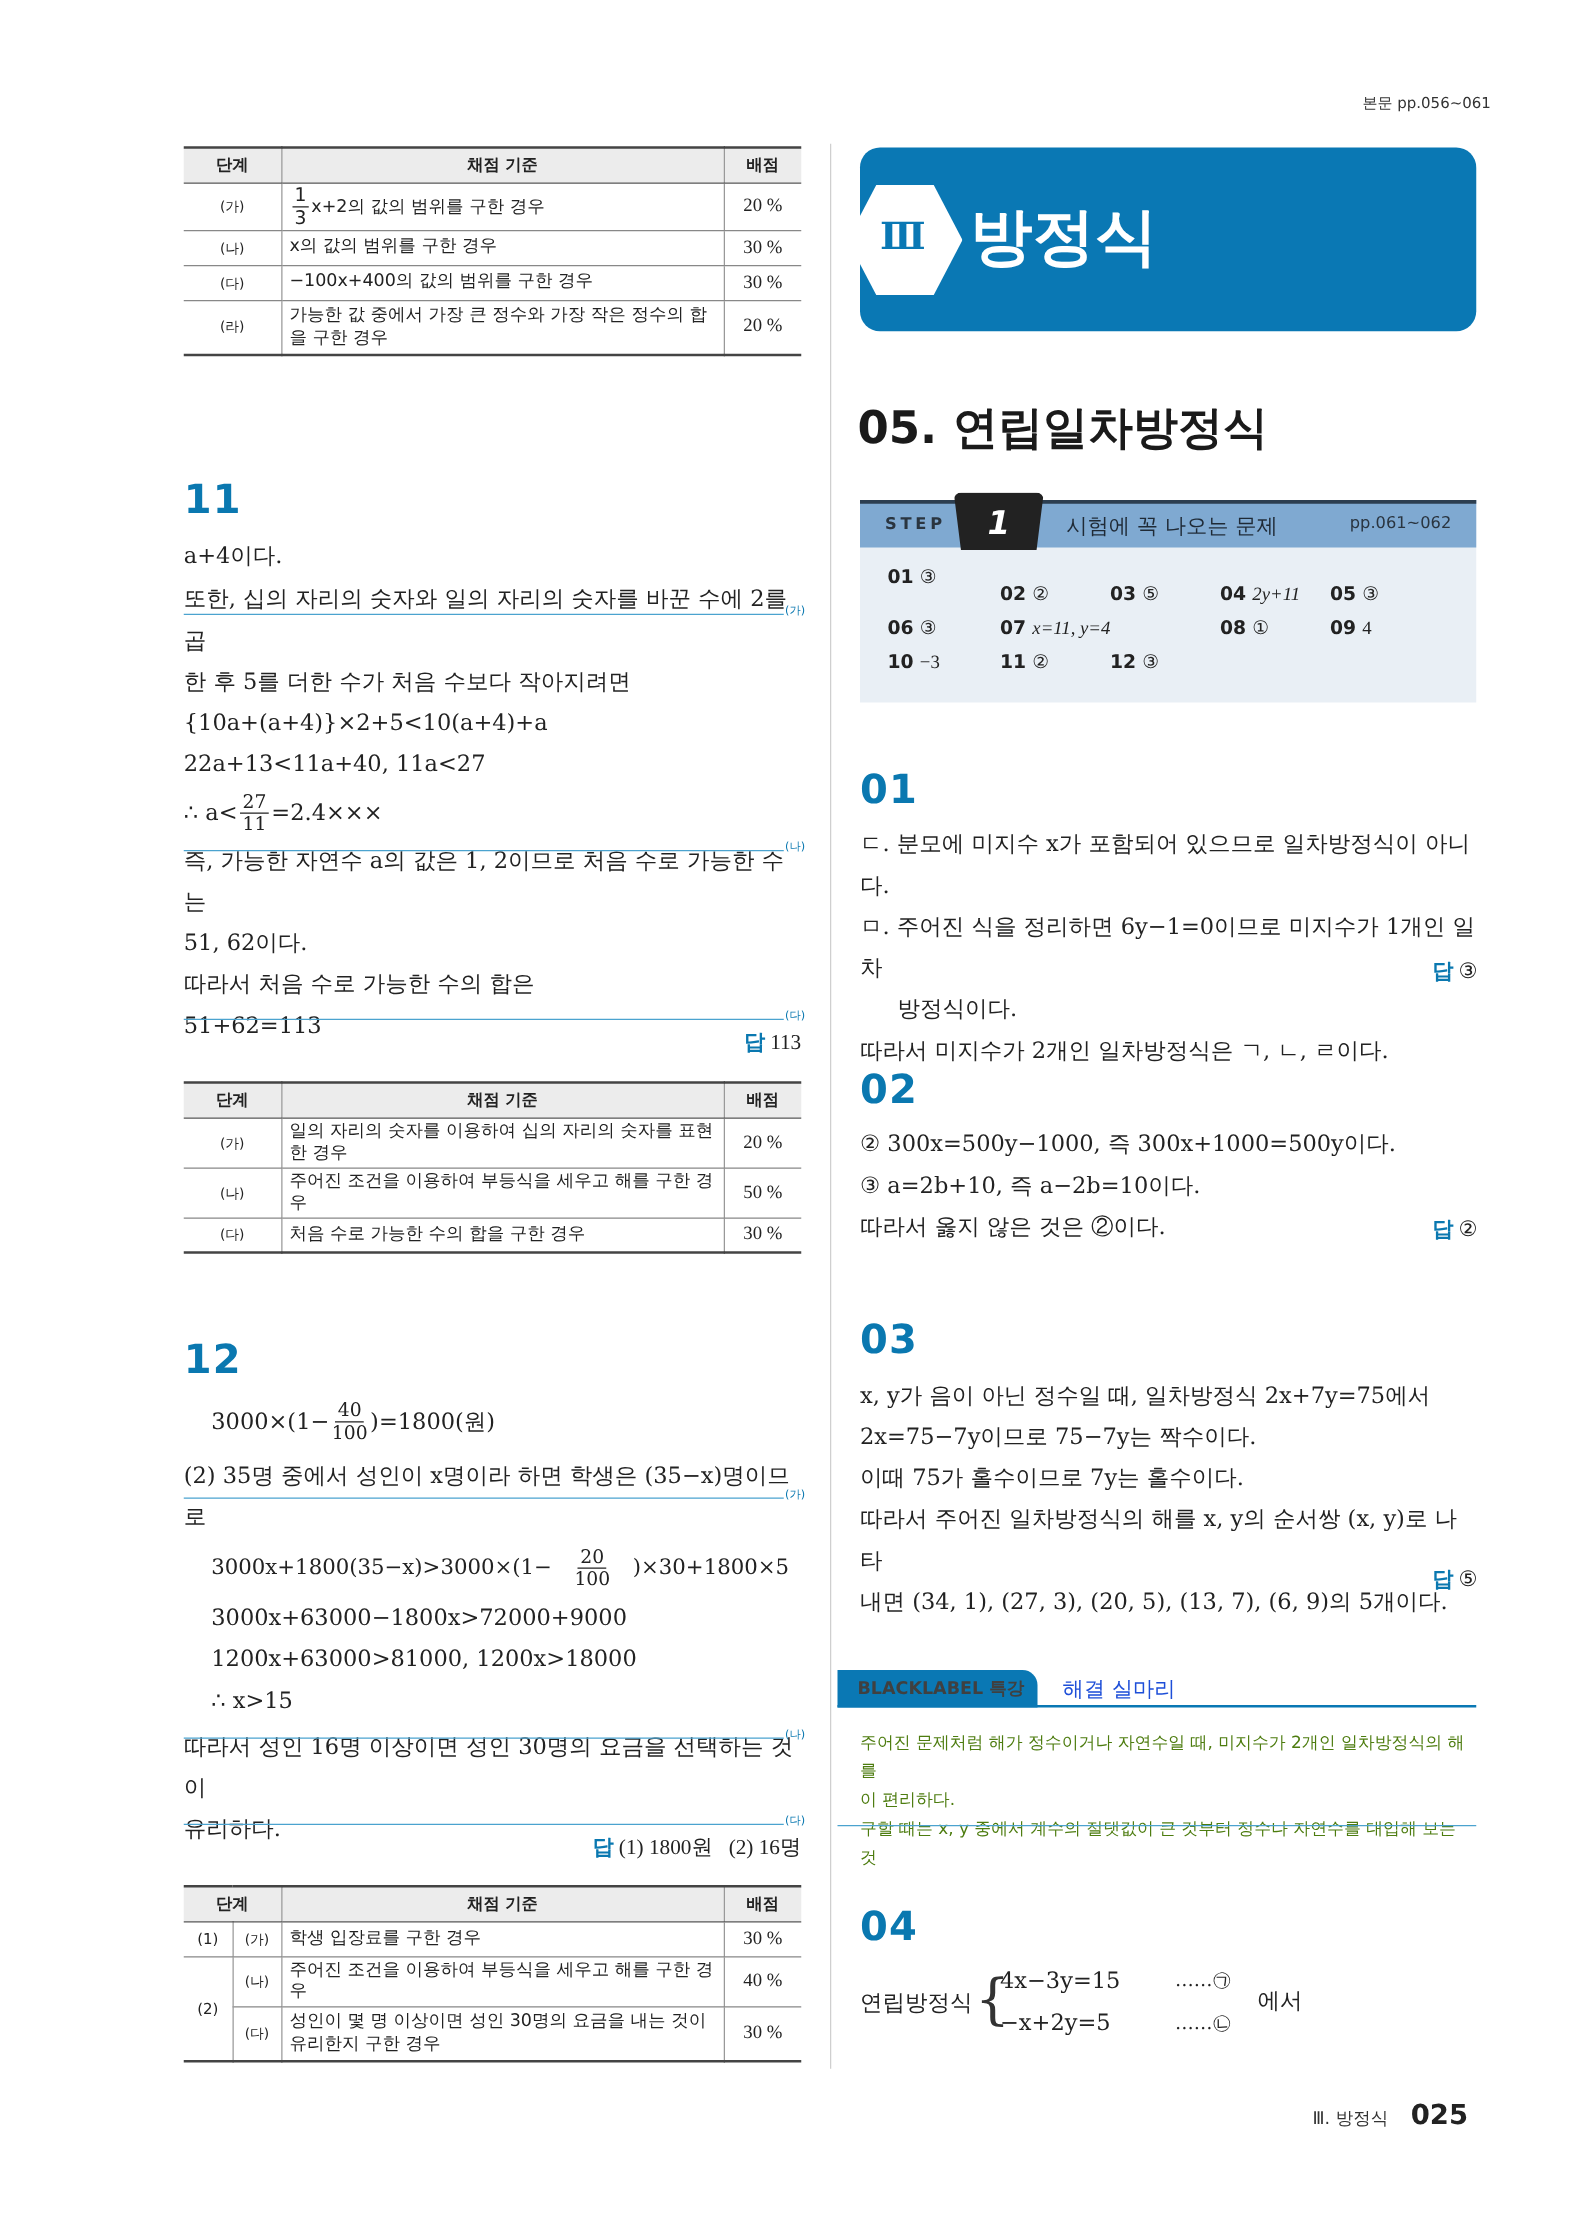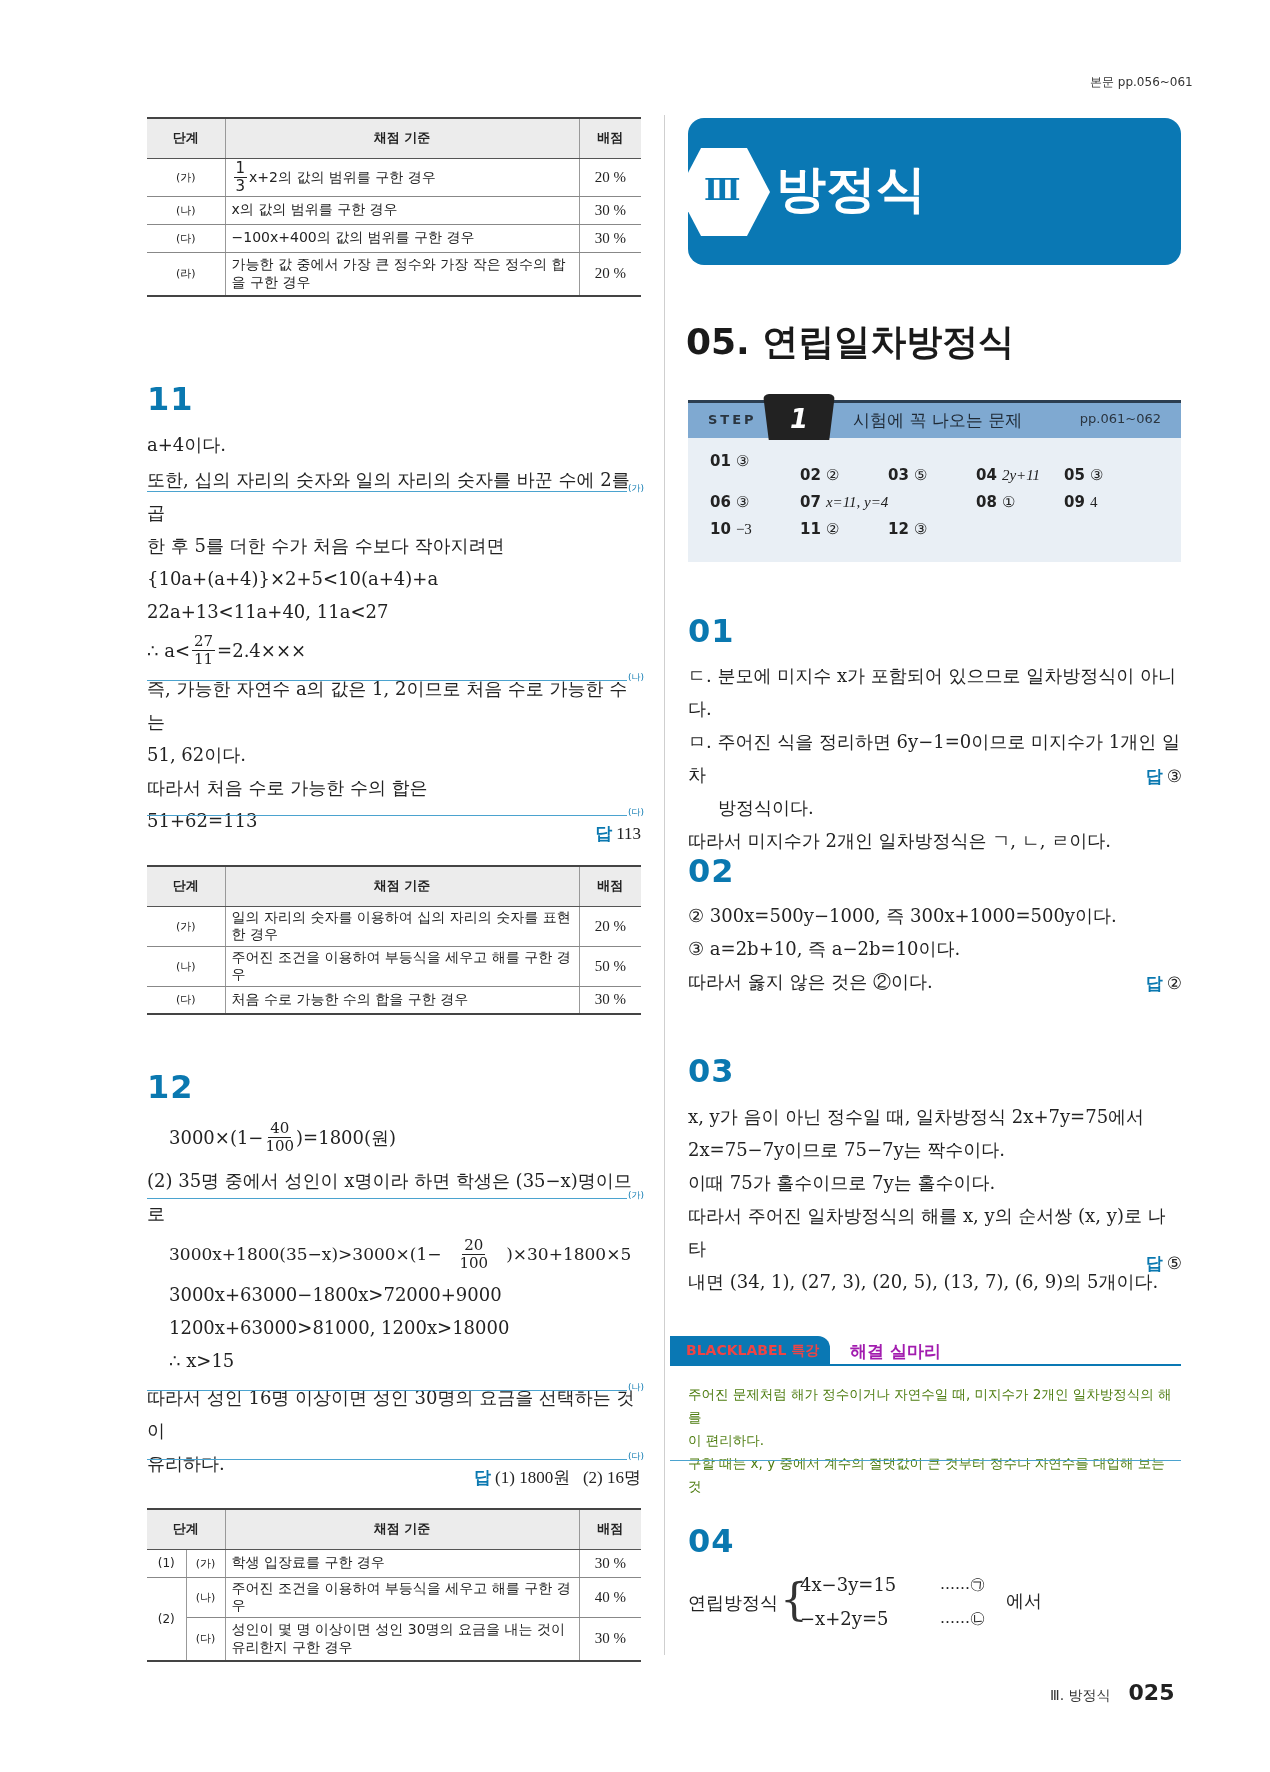--- a/index.html
+++ b/index.html
@@ -7,21 +7,21 @@
   body { position: relative; font-family: "DejaVu Sans", "Liberation Sans", sans-serif; color: #222; }
   .serif { font-family: "DejaVu Serif", "Liberation Serif", serif; }
   .abs { position: absolute; }
   .math { font-family: "Liberation Serif", "DejaVu Serif", serif; font-style: italic; }
 
   .header-ref { left: 1090px; top: 74px; font-size: 12px; color: #333; }
   .col-divider { left: 664px; top: 115px; width: 1px; height: 1540px; background: #cfcfcf; }
 
   
   table.score { position: absolute; border-collapse: collapse; font-size: 14px; color: #222; }
-  table.score th { background: #ececec; font-weight: bold; height: 40px; font-size: 13px; border-bottom: 1px solid #555; }
+  table.score th { background: #ececec; font-weight: bold; height: 28px; font-size: 13px; border-bottom: 1px solid #555; }
   table.score td { border-bottom: 1px solid #888; padding: 2px 6px; height: 28px; vertical-align: middle; }
   table.score th, table.score td { border-right: 1px solid #999; }
   table.score th:last-child, table.score td:last-child { border-right: none; }
   table.score { border-top: 2px solid #444; border-bottom: 2px solid #444; }
   table.score td.stage { text-align: center; font-size: 11px; }
   table.score td.pct { text-align: center; font-family: "Liberation Serif", serif; font-size: 15px; }
   table.score td.crit { line-height: 1.25; }
 
   .qnum { font-size: 32px; font-weight: bold; color: #0a78b0; letter-spacing: 1px; }
   .body-text { font-size: 18px; line-height: 33px; color: #222; font-family: "DejaVu Serif", "Liberation Serif", serif; }
@@ -51,22 +51,22 @@
               clip-path: polygon(0 0, 100% 0, 92% 100%, 8% 100%); }
   .step-num { position: absolute; left: 102px; top: 4px; font-size: 26px; font-weight: bold; color: #fff; font-style: italic; }
   .step-title { position: absolute; left: 165px; top: 9px; font-size: 17px; color: #1f2a36; }
   .step-pages { position: absolute; right: 20px; top: 11px; font-size: 13px; color: #2a3540; }
   .ans-item { position: absolute; font-size: 15px; }
   .ans-item .no { font-weight: bold; margin-right: 5px; font-family: "DejaVu Sans", sans-serif; }
   .ans-item .val { font-family: "Liberation Serif", serif; }
 
   .bl-bar { left: 670px; top: 1336px; width: 511px; height: 30px; border-bottom: 2px solid #0a78b4; }
   .bl-tab { position: absolute; left: 0; top: 0; width: 160px; height: 30px; background: #0a78b4; border-radius: 0 12px 0 0; }
-  .bl-tab-text { position: absolute; left: 16px; top: 6px; color: #ef4444; font-size: 14px; font-weight: bold; }
-  .bl-sub { position: absolute; left: 180px; top: 4px; color: #a21caf; font-size: 17px; font-weight: bold; }
+  .bl-tab-text { position: absolute; left: 16px; top: 6px; color: #404040; font-size: 14px; font-weight: bold; }
+  .bl-sub { position: absolute; left: 180px; top: 4px; color: #1d4ed8; font-size: 17px; font-weight: normal; }
   .bl-body { left: 688px; top: 1383px; width: 490px; font-size: 13.5px; line-height: 23px; color: #4d7c0f; }
   .bl-bottom { left: 670px; top: 1460px; width: 511px; height: 1px; background: #4ba3cf; }
 
   .footer { left: 1050px; top: 1680px; font-size: 14px; color: #333; }
   .footer .pg { font-size: 22px; font-weight: bold; margin-left: 18px; color: #222; }
 </style>
 </head>
 <body>
 
 <div class="abs header-ref">본문 pp.056~061</div>

